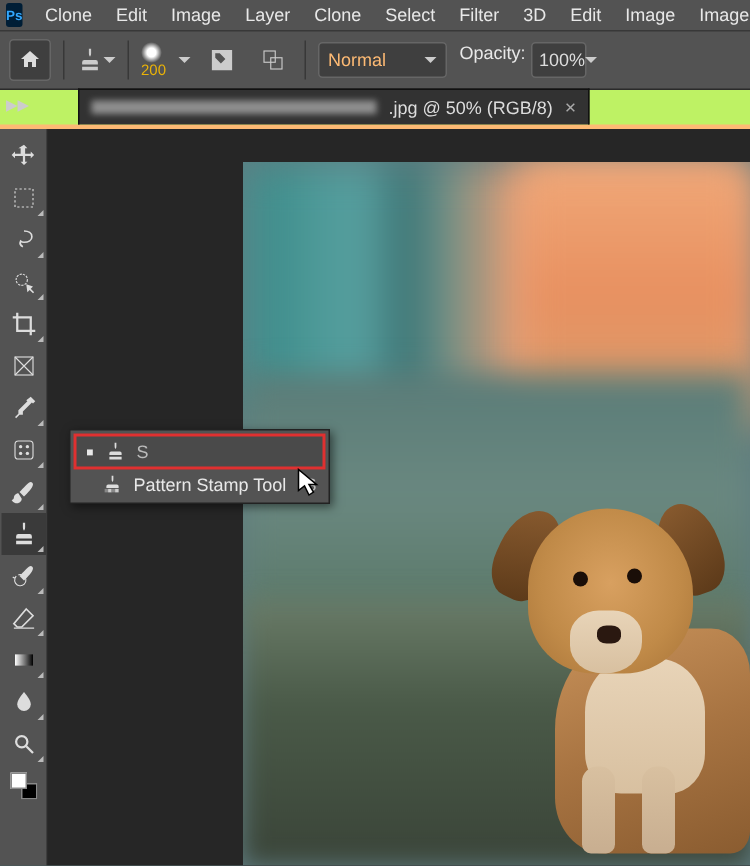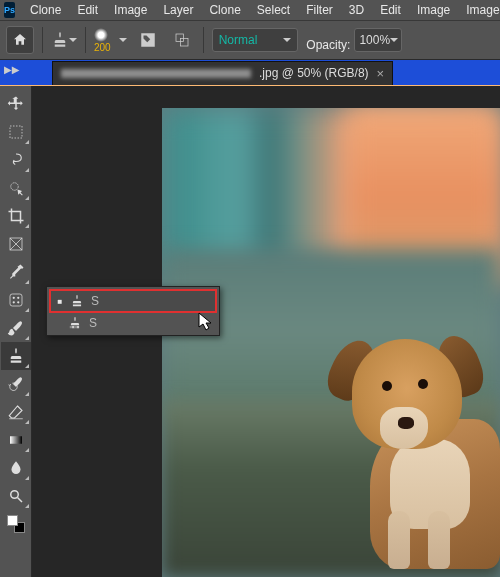--- a/index.html
+++ b/index.html
@@ -7,25 +7,25 @@
   .menubar{background:#535353;height:20px;display:flex;align-items:center;padding-left:4px;color:#e8e8e8;font-size:12px;gap:2px}
   .app-icon{width:40px;height:16px;background:#001e36;border-radius:2px;display:flex;align-items:center;justify-content:center;color:#31a8ff;font-size:9px;font-weight:bold;margin-right:6px}
   .menu-item{padding:2px 7px;cursor:pointer}
   .optbar{background:#535353;height:40px;border-top:1px solid #383838;border-bottom:1px solid #2a2a2a;display:flex;align-items:center;padding:0 6px;gap:8px;color:#e8e8e8;font-size:12px}
   .home-btn{width:28px;height:28px;background:#3f3f3f;border:1px solid #666;border-radius:3px;display:flex;align-items:center;justify-content:center;cursor:pointer}
   .vsep{width:1px;height:26px;background:#383838}
   .stamp-preset{display:flex;align-items:center;color:#ccc}
   .brush-preview{display:flex;flex-direction:column;align-items:flex-start;color:#eab308}
   .brush-dot{width:14px;height:14px;background:radial-gradient(circle,#fff 30%,rgba(255,255,255,0) 70%);border-radius:50%}
   .opt-icon{width:26px;height:26px;display:flex;align-items:center;justify-content:center;cursor:pointer;border-radius:2px}
-  .select-box{background:#3f3f3f;border:1px solid #666;border-radius:3px;height:24px;padding:0 6px;display:flex;align-items:center;gap:26px;color:#14b8a6;font-size:12px;cursor:pointer}
+  .select-box{background:#3f3f3f;border:1px solid #666;border-radius:3px;height:24px;padding:0 6px;display:flex;align-items:center;gap:26px;color:#fdba74;font-size:12px;cursor:pointer}
   .chev{width:0;height:0;border-left:4px solid transparent;border-right:4px solid transparent;border-top:4px solid #ccc}
-  .opacity-box{display:flex;align-items:flex-end;gap:4px}
-  .opacity-input{background:#3f3f3f;border:1px solid #666;border-radius:3px;height:24px;width:48px;padding:0 4px;display:flex;align-items:center;justify-content:space-between;color:#ddd;font-size:12px}
-  .tabstrip{background:#1d4ed8;height:26px;display:flex;align-items:center;padding-left:52px;border-bottom:1px solid #fdba74}
+  .opacity-box{display:flex;align-items:flex-start;gap:4px}
+  .opacity-input{background:#3f3f3f;border:1px solid #666;border-radius:3px;height:24px;width:37px;padding:0 4px;display:flex;align-items:center;justify-content:space-between;color:#ddd;font-size:12px}
+  .tabstrip{background:#bef264;height:26px;display:flex;align-items:flex-end;padding-left:52px;border-bottom:3px solid #fdba74}
   .expand-btn{position:absolute;left:4px;top:64px;color:#ccc;font-size:10px;cursor:pointer}
   .file-tab{background:#323232;height:24px;padding:0 8px;display:flex;align-items:center;gap:8px;color:#ddd;font-size:12px;border-top:1px solid #111;border-left:1px solid #111;border-right:1px solid #111}
   .redact{width:190px;height:9px;background:#999;filter:blur(2px);opacity:.9}
   .close-x{color:#aaa;cursor:pointer;font-size:13px}
   .workspace{position:absolute;left:0;top:86px;right:0;bottom:0;display:flex}
   .toolbar{width:32px;background:#535353;border-right:1px solid #2a2a2a;display:flex;flex-direction:column;align-items:center;padding-top:4px;gap:0}
   .tool{width:30px;height:28px;display:flex;align-items:center;justify-content:center;color:#ddd;cursor:pointer;position:relative}
   .tool.active{background:#3a3a3a}
   .tool svg{width:18px;height:18px}
   .tool.has-fly::after{content:"";position:absolute;right:2px;bottom:2px;width:0;height:0;border-bottom:4px solid #bbb;border-left:4px solid transparent}
@@ -272,19 +272,20 @@
       <span class="fly-dot"></span>
       <span class="fly-ico">
         <svg viewBox="0 0 24 24" width="14" height="14" fill="#ddd">
           <path d="M11 2h2v4a4 4 0 0 1-1 3v3h5a2 2 0 0 1 2 2v2H5v-2a2 2 0 0 1 2-2h5V9a4 4 0 0 1-1-3V2z"></path>
           <rect x="3" y="17" width="4" height="4" fill="#888"></rect>
           <rect x="7" y="17" width="4" height="4" fill="#ccc"></rect>
           <rect x="11" y="17" width="4" height="4" fill="#888"></rect>
           <rect x="15" y="17" width="4" height="4" fill="#ccc"></rect>
         </svg>
       </span>
+      <span class="fly-label">Pattern Stamp Tool</span>
       <span class="fly-key">S</span>
     </div>
   </div>
 
 <svg class="cursor" width="18" height="22">
   <path d="M1 1 L1 15 L5 12 L8 18 L11 16 L8 11 L13 11 Z" fill="#fff" stroke="#000" stroke-width="1"></path>
 </svg>
 
 </body></html>

